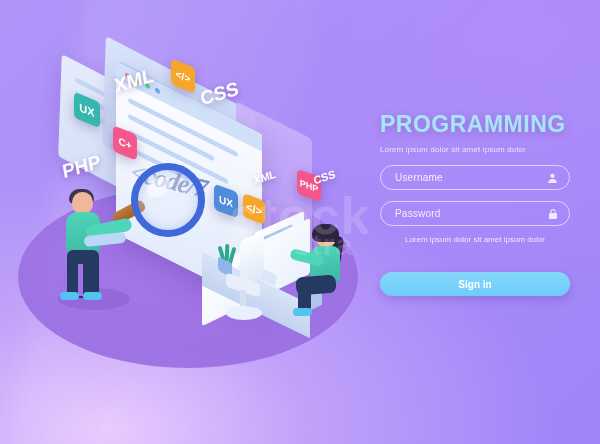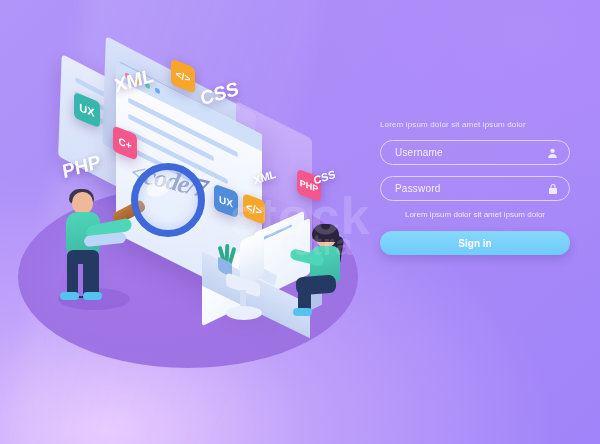--- a/index.html
+++ b/index.html
@@ -315,21 +315,21 @@
   .forgot {
     margin-top: 8px; text-align: center;
     color: #efe8ff; font-size: 8px;
     text-decoration: underline; text-underline-offset: 1px;
   }
   .tagline {
     margin-top: 9px; text-align: center;
     color: #f0eaff; font-size: 8px;
   }
   .signin {
-    margin-top: 12px;
+    margin-top: 28px;
     height: 24px; border-radius: 13px;
     background: linear-gradient(180deg,#86d8fb 0%, #6fcbf9 100%);
     display: flex; align-items: center; justify-content: center;
     color: #ffffff; font-size: 10px; font-weight: 600;
     box-shadow: 0 4px 10px rgba(50,20,110,.18);
     border: none; width: 100%; cursor: pointer;
     font-family: "Liberation Sans", sans-serif;
   }
 
   
@@ -451,20 +451,21 @@
       <div class="chair-base"></div>
     </div>
   </div>
 
   <div class="watermark">
     <span>stock</span>
     <span class="sub">illustra</span>
   </div>
 
   <div class="form-col">
+    <div class="heading">PROGRAMMING</div>
     <div class="subtitle">Lorem ipsum dolor sit amet ipsum dolor</div>
 
     <div class="field">
       <span class="ph">Username</span>
       <span class="f-icon">
         <svg width="13" height="13" viewBox="0 0 24 24" fill="#efe9ff">
           <circle cx="12" cy="8" r="4"></circle>
           <path d="M4 21c0-4.4 3.6-7 8-7s8 2.6 8 7z"></path>
         </svg>
       </span>

